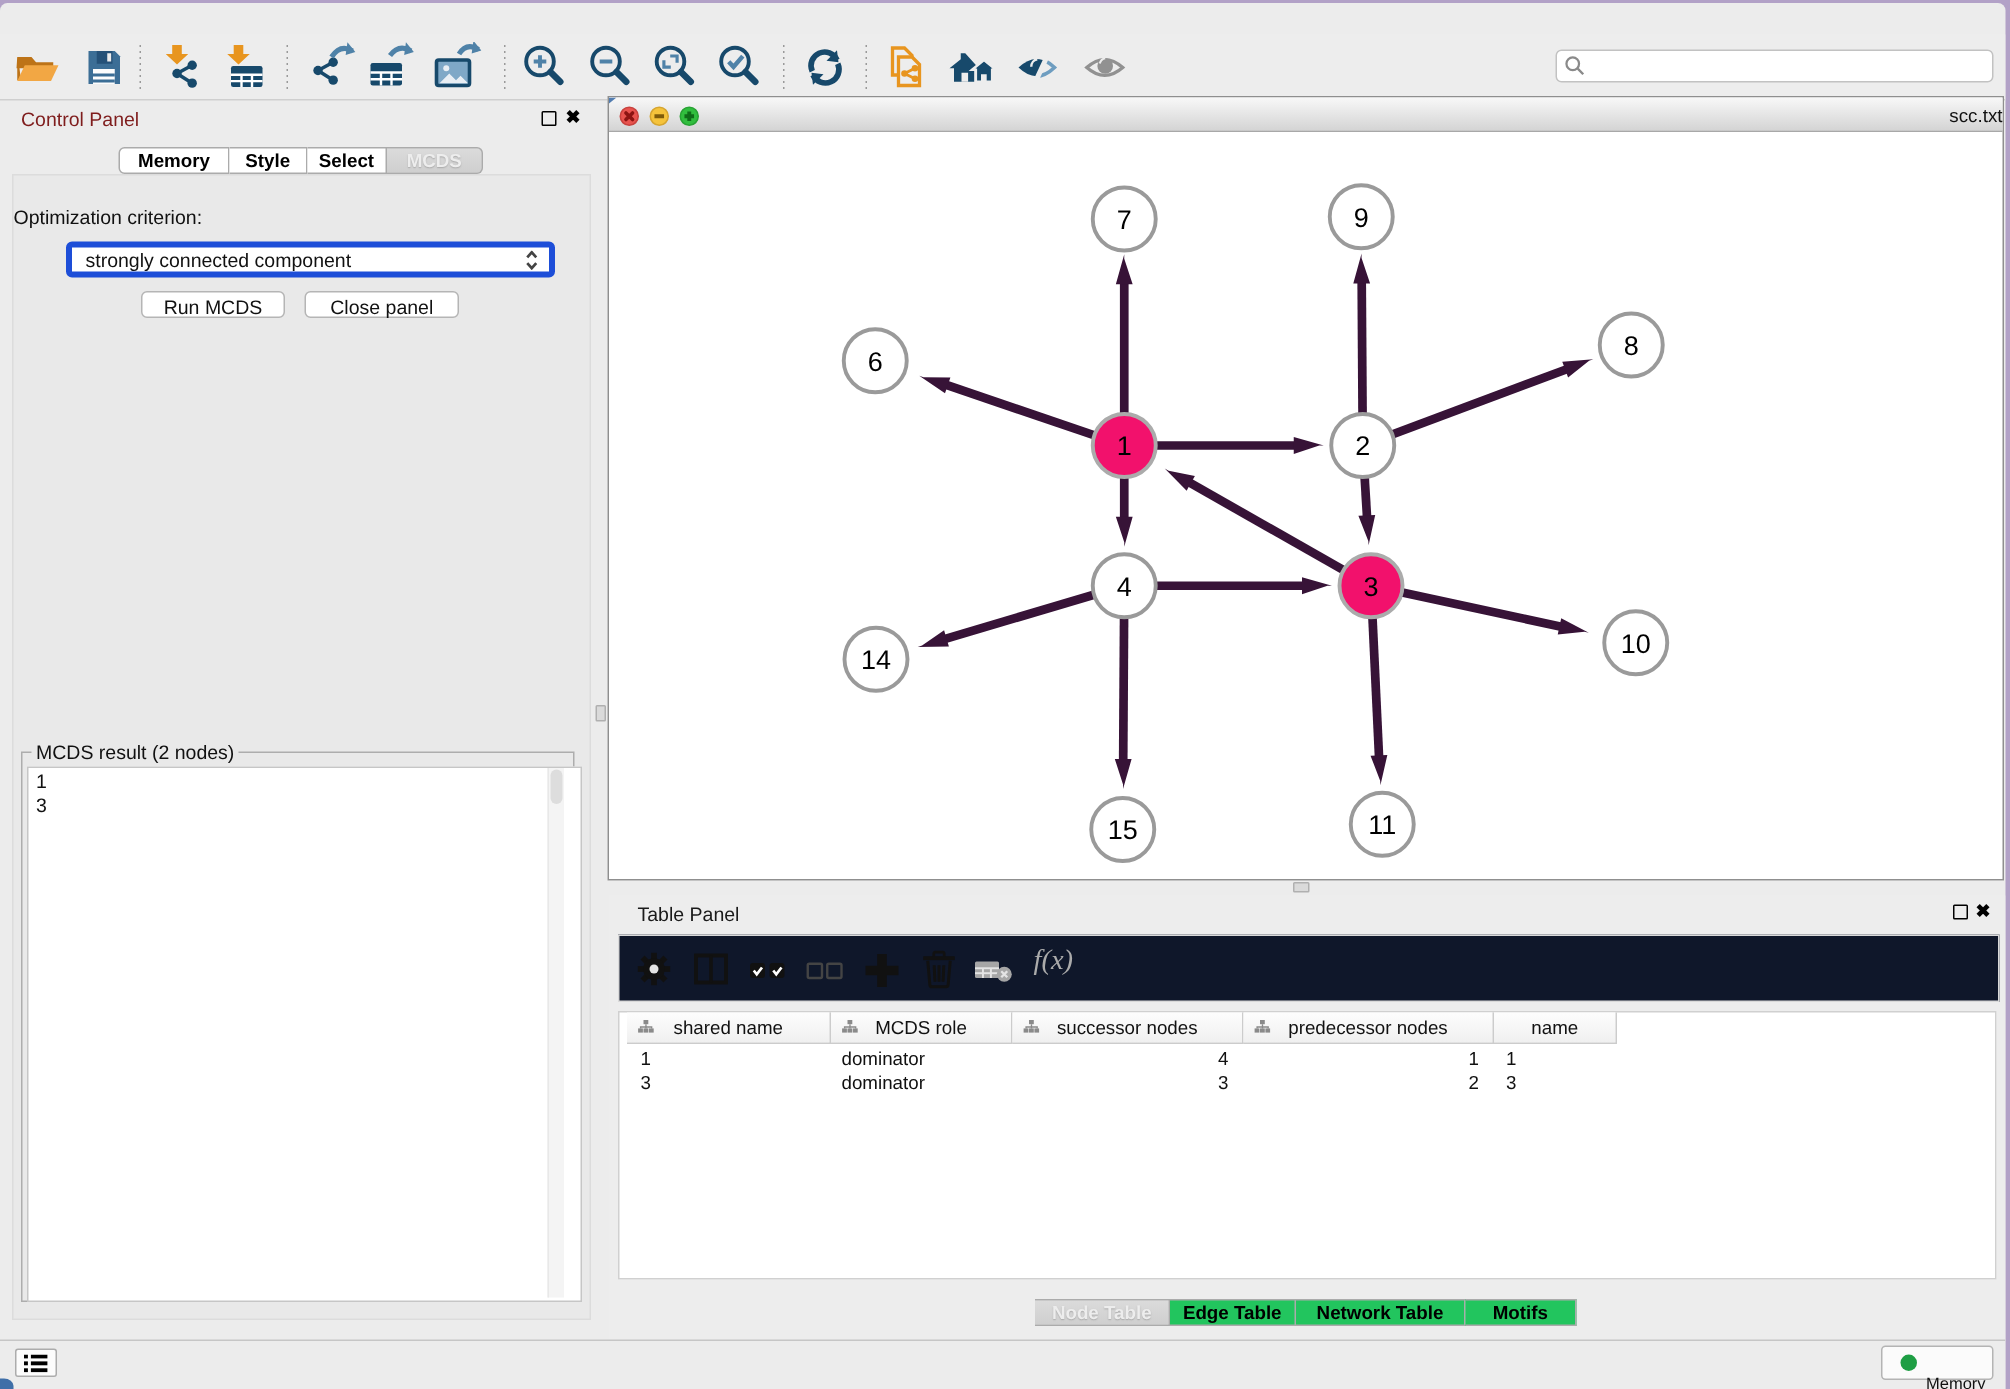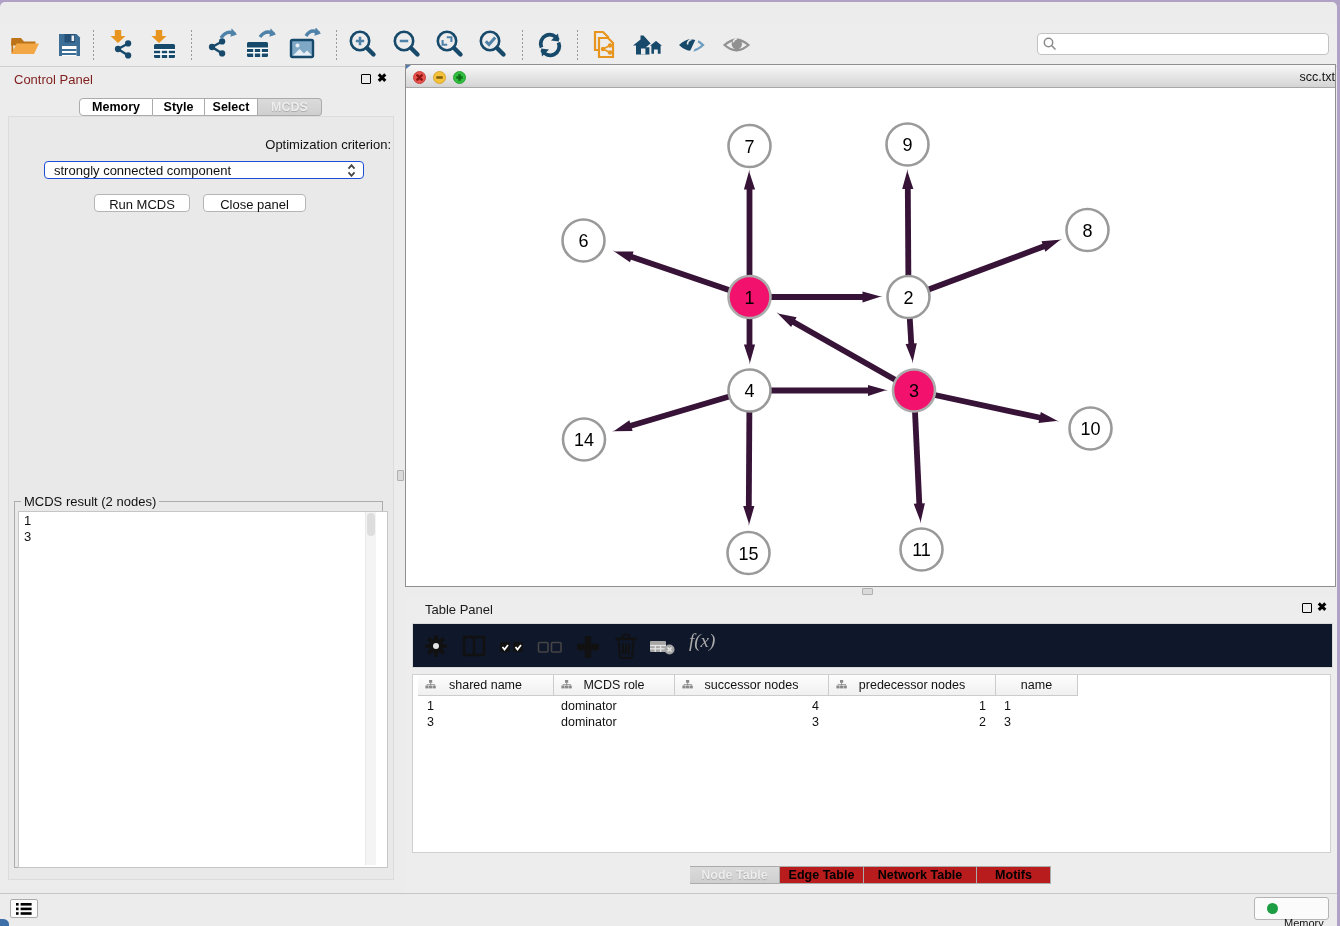--- a/index.html
+++ b/index.html
@@ -15,22 +15,22 @@
 #cp-title{left:14px;top:70px;font-size:13px;color:#7f1d1d}
 #cp-float{left:361px;top:72px;width:8px;height:8px;border:1.6px solid #000;border-radius:1px}
 #cp-close{left:377px;top:69px;font-size:12px;font-weight:bold;color:#000}
 #cp-content{left:8px;top:114px;width:384px;height:762px;background:#E9E9E9;border:1px solid #DCDCDC}
 .tabbar{height:19px;display:flex}
 .tab{height:16px;line-height:16px;text-align:center;font-size:12.5px;font-weight:bold;background:#fff;border:1px solid #ABABAB;border-left:none;color:#000}
 .tab.first{border-left:1px solid #ABABAB;border-radius:4px 0 0 4px}
 .tab.last{border-radius:0 4px 4px 0}
 .tab.sel{background:linear-gradient(#DBDBDB,#CFCFCF);color:#EDEDED;text-shadow:0 1px 1px #A8A8A8}
 #cp-tabs{left:79px;top:96px}
-#opt-label{left:9px;top:135px;width:382px;text-align:right;font-size:13px;color:#111}
-#opt-select{left:44px;top:159px;width:309px;height:15px;background:#fff;border:1px solid #1d4ed8;border-radius:4px;font-size:13px;padding:1px 0 0 9px;color:#111}
+#opt-label{left:9px;top:135px;width:382px;text-align:left;font-size:13px;color:#111}
+#opt-select{left:44px;top:159px;width:309px;height:15px;background:#fff;border:4px solid #1d4ed8;border-radius:4px;font-size:13px;padding:1px 0 0 9px;color:#111}
 .btn{height:14px;background:#fff;border:1px solid #B5B5B5;border-radius:4px;text-align:center;font-size:13px;padding-top:2px;color:#111}
 #fieldset{left:14px;top:499px;width:367px;height:365px;border:1px solid #ADADAD}
 #fs-legend{left:21px;top:492px;background:#E9E9E9;font-size:13px;padding:0 3px;color:#111}
 #mcds-box{left:18px;top:509px;width:363px;height:354px;background:#fff;border:1px solid #C6C6C6;font-size:13px;line-height:15.5px;padding:1px 0 0 5px;color:#111}
 #mcds-sb{left:365px;top:510px;width:10px;height:353px;background:#F4F4F4;border-left:1px solid #E8E8E8}
 #mcds-thumb{left:1px;top:1px;width:8px;height:23px;background:#DDDDDD;border-radius:4px}
 
 .handle{background:#DADADA;border:1px solid #B0B0B0;border-radius:1px}
 
 #frame{left:405px;top:62px;width:929px;height:521px;border:1px solid #8F8F8F;background:#fff}
@@ -41,21 +41,21 @@
 
 #tp{left:406px;top:595px;width:931px;height:296px;background:#EDEDED}
 #tp-title{left:19px;top:5px;font-size:13px;color:#1a1a1a}
 #tp-float{left:896px;top:6px;width:8px;height:8px;border:1.6px solid #000;border-radius:1px}
 #tp-close{left:911px;top:3px;font-size:12px;font-weight:bold;color:#000}
 #tp-toolbar{left:6px;top:26px;width:919px;height:43px;background:#0f172a;border:1px solid #DADADA}
 #tbl{left:6px;top:77px;width:917px;height:177px;background:#fff;border:1px solid #D0D0D0}
 .th{top:0;height:20px;background:linear-gradient(#FDFDFD,#F0F0F0);border-right:1px solid #CCC;border-bottom:1px solid #CCC;font-size:12.5px;color:#111;text-align:center;line-height:20px}
 .td{font-size:12.5px;color:#111;height:16px;line-height:16px}
 #tp-tabs{left:284px;top:269px}
-.btab{height:16px;line-height:16px;text-align:center;font-size:12.5px;font-weight:bold;background:#b91c1c;border:1px solid #ABABAB;border-left:none;color:#000}
+.btab{height:16px;line-height:16px;text-align:center;font-size:12.5px;font-weight:bold;background:#22c55e;border:1px solid #ABABAB;border-left:none;color:#000}
 .btab.sel{background:linear-gradient(#DBDBDB,#CFCFCF);color:#EDEDED;text-shadow:0 1px 1px #A8A8A8}
 
 #status{left:0;top:891px;width:1337px;height:32px;background:#ECECEC;border-top:1px solid #C6C6C6}
 #listbtn{left:10px;top:5px;width:26px;height:17px;background:#FCFCFC;border:1px solid #ACACAC;border-radius:2px}
 #membtn{left:1254px;top:3px;width:73px;height:21px;background:#FBFBFB;border:1px solid #B4B4B4;border-radius:3px;font-size:11.5px;color:#111}
 text{font-family:"Liberation Sans",sans-serif}
 </style></head>
 <body>
 <div class="abs" id="app">
   <div class="abs" id="toolbar">

